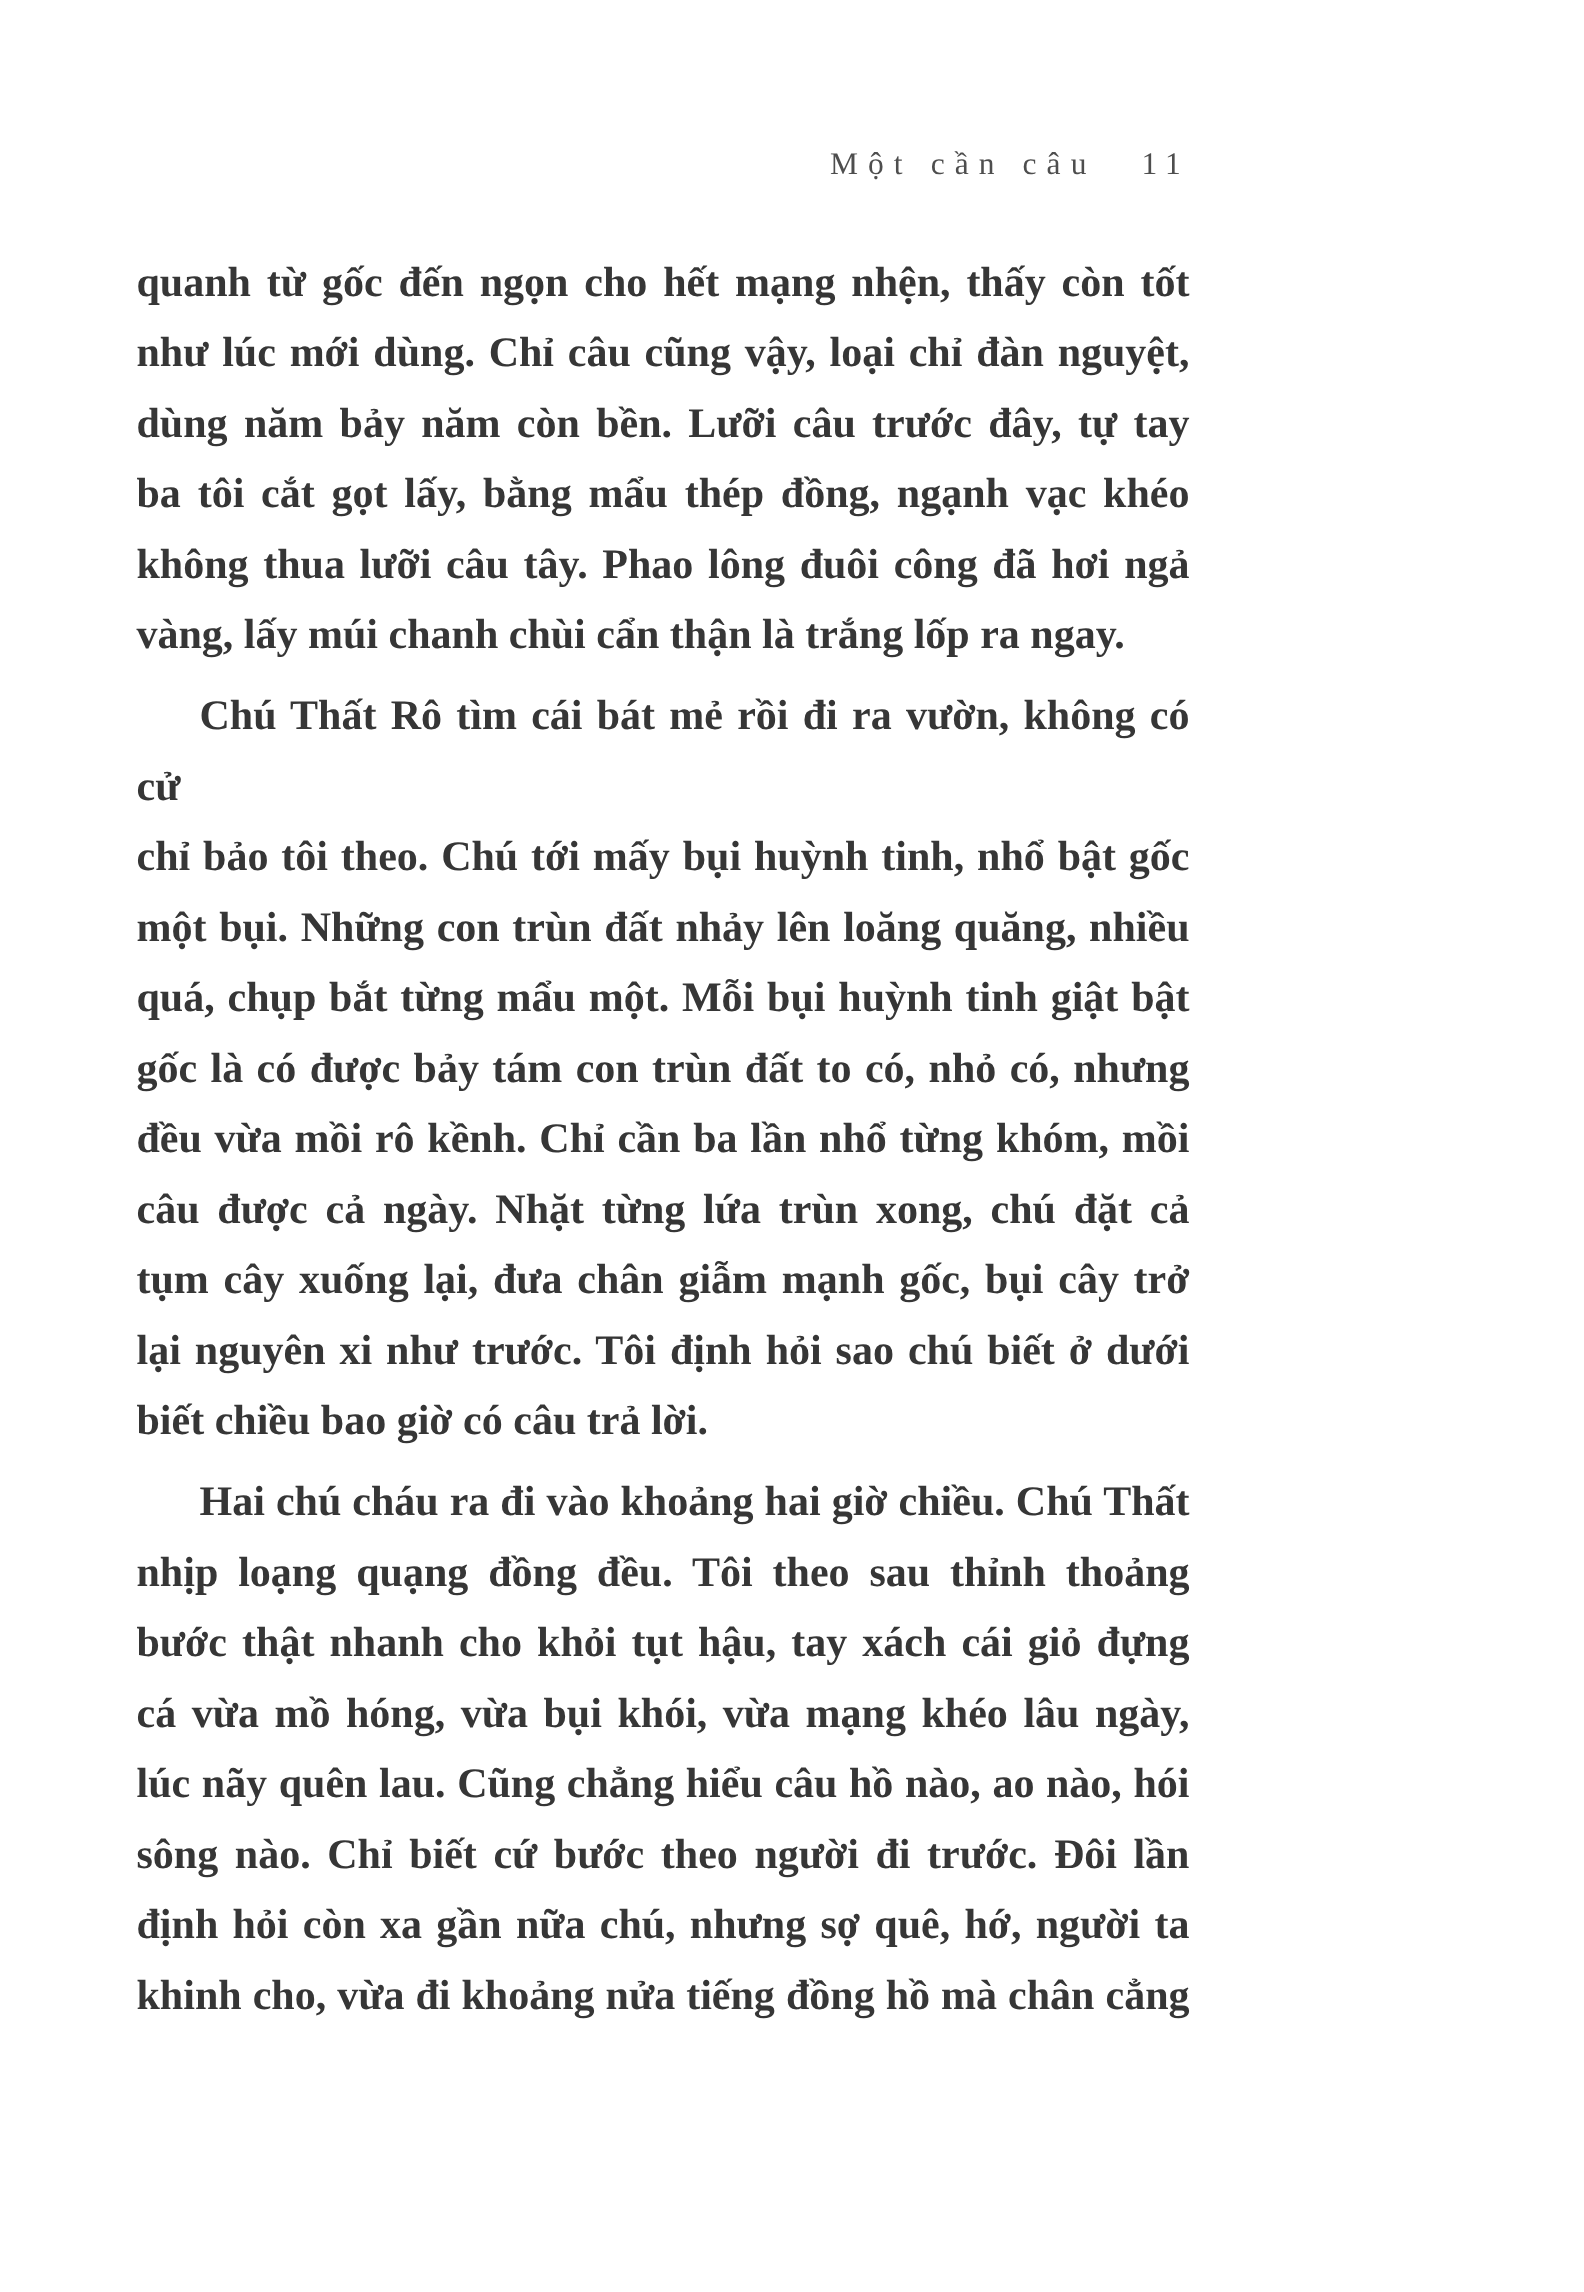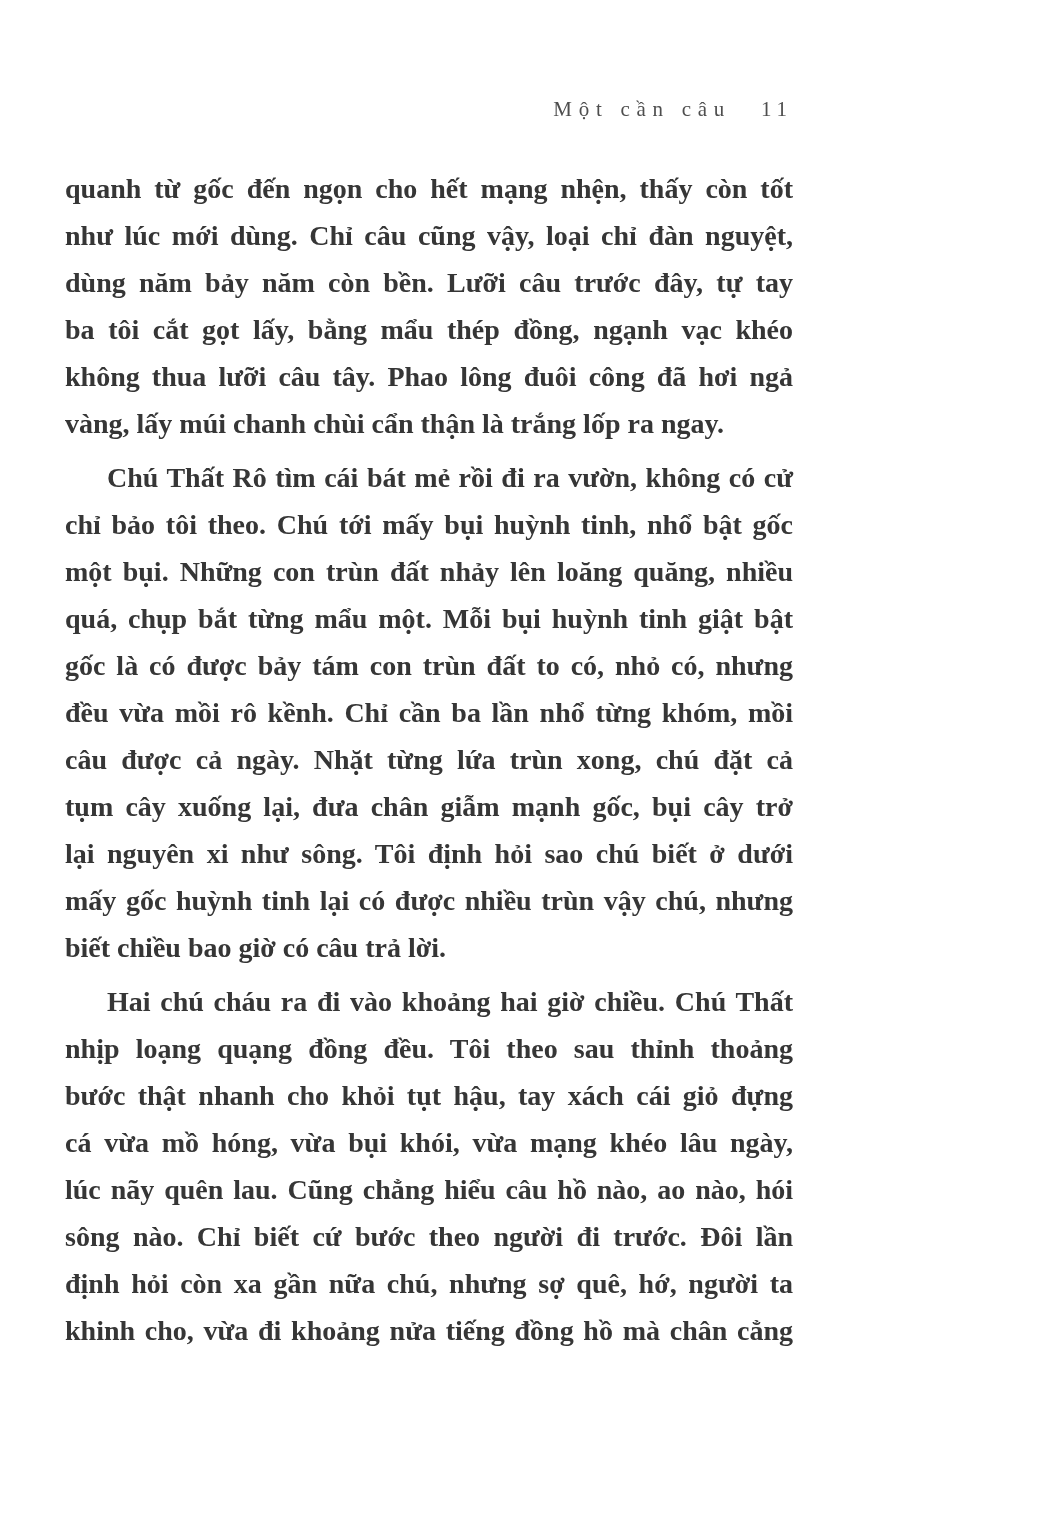--- a/index.html
+++ b/index.html
@@ -6,21 +6,21 @@
     margin: 0;
     padding: 0;
     background: #ffffff;
   }
   .page {
     position: relative;
     width: 944px;
     height: 1528px;
     background: #ffffff;
     box-sizing: border-box;
-    padding: 0 151px 0 65px;
+    padding: 0 151px 0 91px;
     overflow: hidden;
     font-family: "Liberation Serif", "DejaVu Serif", serif;
   }
   .running-head {
     margin-top: 97px;
     text-align: right;
     font-size: 21px;
     letter-spacing: 0.32em;
     color: #4e4e4e;
     white-space: nowrap;
@@ -75,22 +75,21 @@
       </div>
       <div class="paragraph">
         <div class="line indent">Chú Thất Rô tìm cái bát mẻ rồi đi ra vườn, không có cử</div>
         <div class="line">chỉ bảo tôi theo. Chú tới mấy bụi huỳnh tinh, nhổ bật gốc</div>
         <div class="line">một bụi. Những con trùn đất nhảy lên loăng quăng, nhiều</div>
         <div class="line">quá, chụp bắt từng mẩu một. Mỗi bụi huỳnh tinh giật bật</div>
         <div class="line">gốc là có được bảy tám con trùn đất to có, nhỏ có, nhưng</div>
         <div class="line">đều vừa mồi rô kềnh. Chỉ cần ba lần nhổ từng khóm, mồi</div>
         <div class="line">câu được cả ngày. Nhặt từng lứa trùn xong, chú đặt cả</div>
         <div class="line">tụm cây xuống lại, đưa chân giẫm mạnh gốc, bụi cây trở</div>
-        <div class="line">lại nguyên xi như sông. Tôi định hỏi sao chú biết ở dưới</div>
-        <div class="line">mấy gốc huỳnh tinh lại có được nhiều trùn vậy chú, nhưng</div>
+        <div class="line">lại nguyên xi như trước. Tôi định hỏi sao chú biết ở dưới</div>
         <div class="line last">biết chiều bao giờ có câu trả lời.</div>
       </div>
       <div class="paragraph">
         <div class="line indent">Hai chú cháu ra đi vào khoảng hai giờ chiều. Chú Thất</div>
         <div class="line">nhịp loạng quạng đồng đều. Tôi theo sau thỉnh thoảng</div>
         <div class="line">bước thật nhanh cho khỏi tụt hậu, tay xách cái giỏ đựng</div>
         <div class="line">cá vừa mồ hóng, vừa bụi khói, vừa mạng khéo lâu ngày,</div>
         <div class="line">lúc nãy quên lau. Cũng chẳng hiểu câu hồ nào, ao nào, hói</div>
         <div class="line">sông nào. Chỉ biết cứ bước theo người đi trước. Đôi lần</div>
         <div class="line">định hỏi còn xa gần nữa chú, nhưng sợ quê, hớ, người ta</div>

